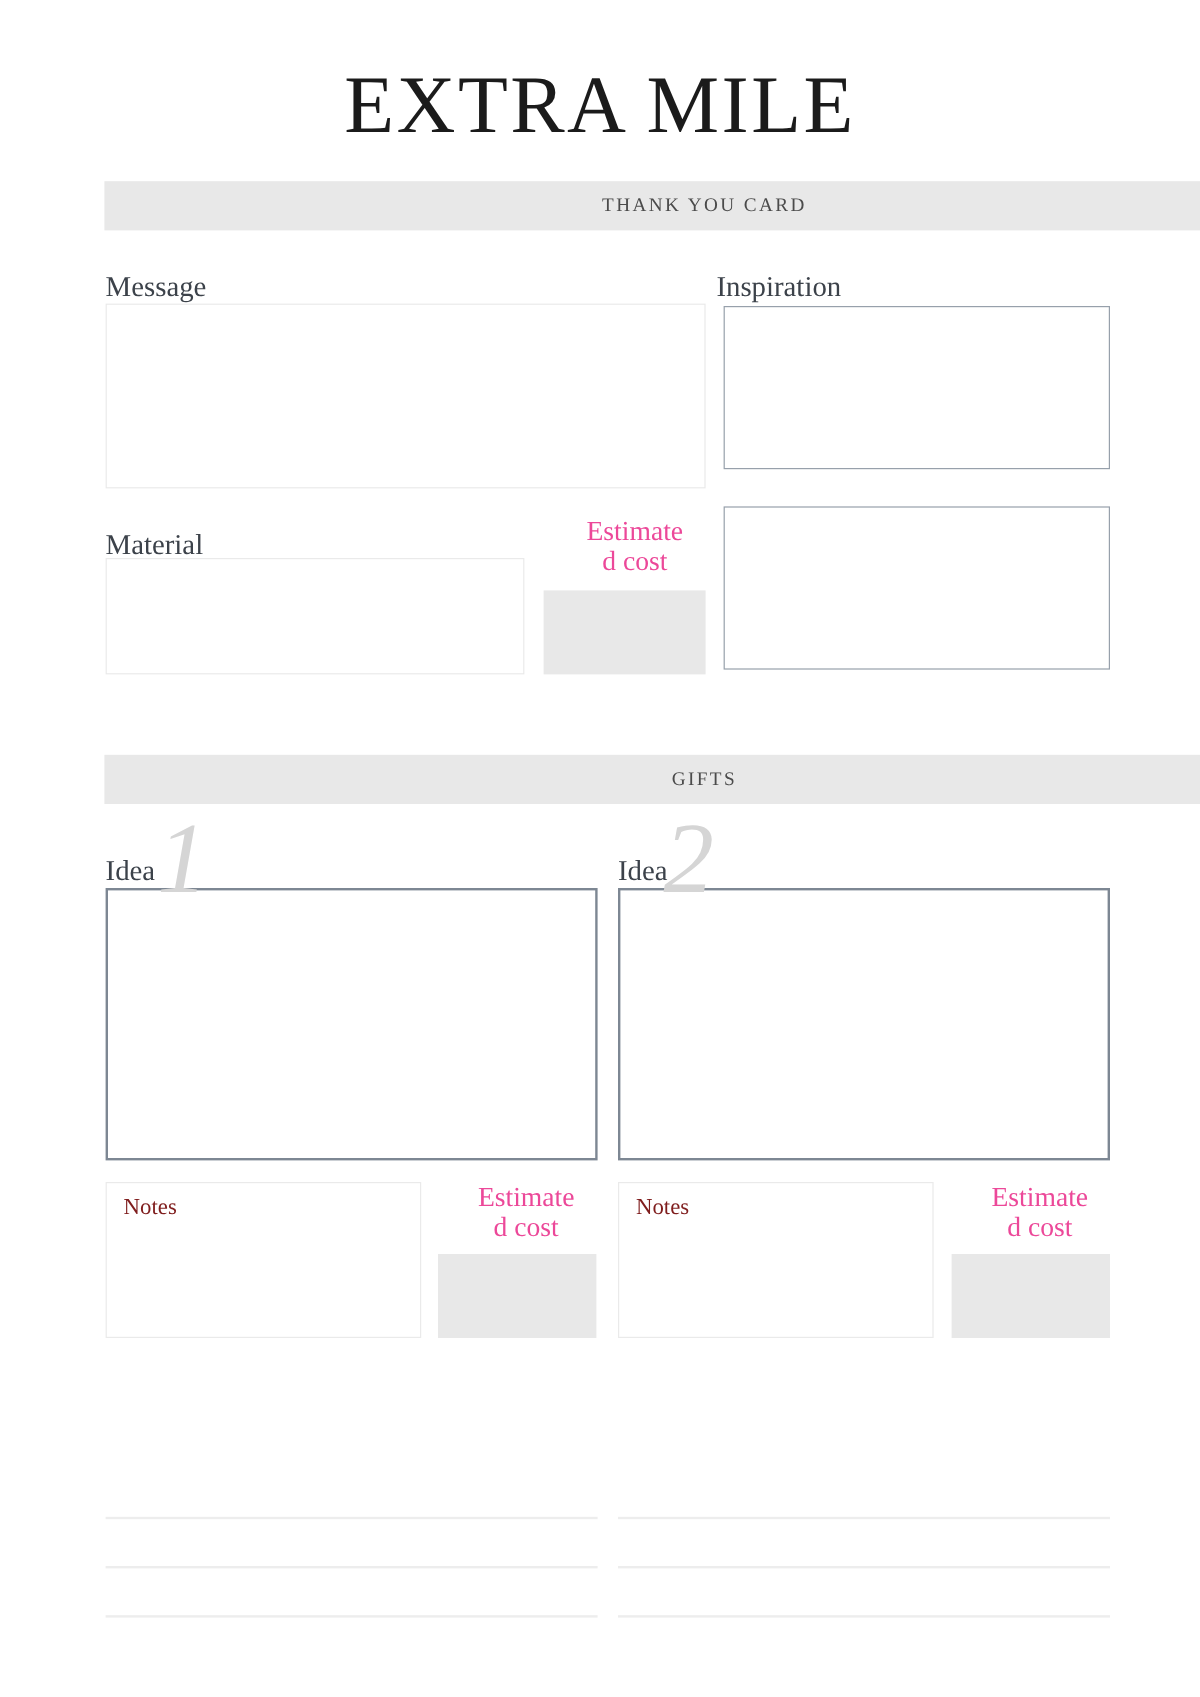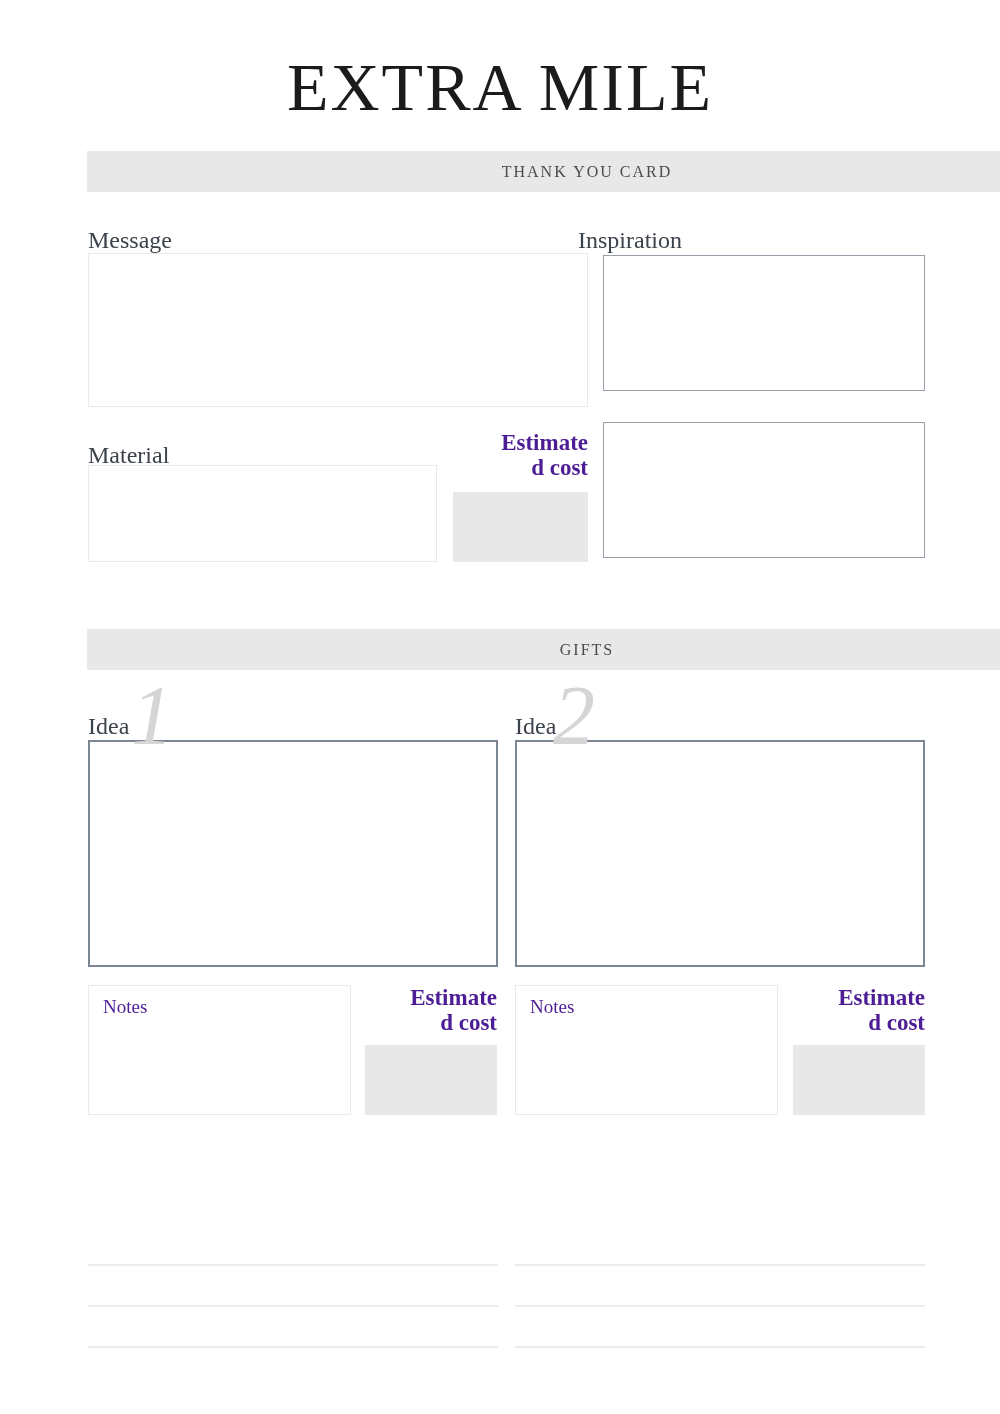--- a/index.html
+++ b/index.html
@@ -49,27 +49,27 @@
   .box-idea {
     position: absolute; background: #ffffff;
     border: 2px solid #7d8793;
   }
   .box-cost {
     position: absolute; background: #e8e8e8;
   }
 
   .est-label {
     position: absolute;
-    font-size: 23px; color: #4c1d95; line-height: 1.08; font-weight: 700;
-    text-align: right;
+    font-size: 23px; color: #ec4899; line-height: 1.08; font-weight: 400;
+    text-align: center;
   }
   .est-label span { display: block; }
 
   .notes-label {
-    font-size: 19px; color: #4c1d95; padding: 10px 0 0 14px; display: inline-block;
+    font-size: 19px; color: #7f1d1d; padding: 10px 0 0 14px; display: inline-block;
   }
 
   .idea-numeral {
     position: absolute;
     font-family: "Liberation Serif", serif;
     font-style: italic; font-weight: 400;
     font-size: 84px; line-height: 1;
     color: #d5d5d5;
     pointer-events: none;
     z-index: 3;
@@ -86,21 +86,21 @@
 
   <h1 class="title">EXTRA MILE</h1>
 
   <div class="band band-thankyou">
     <span class="band-text">THANK YOU CARD</span>
   </div>
 
   <div class="field-label" style="left:88px; top:215px;">Message</div>
   <div class="box-light" style="left:88px; top:253px; width:500px; height:154px;"></div>
 
-  <div class="field-label" style="left:578px; top:215px;">Inspiration</div>
+  <div class="field-label" style="left:597px; top:215px;">Inspiration</div>
   <div class="box-slate" style="left:603px; top:255px; width:322px; height:136px;"></div>
   <div class="box-slate" style="left:603px; top:422px; width:322px; height:136px;"></div>
 
   <div class="field-label" style="left:88px; top:430px;font-family:Liberation Serif, serif;">Material</div>
   <div class="box-light" style="left:88px; top:465px; width:349px; height:97px;"></div>
 
   <div class="est-label" style="left:470px; top:431px; width:118px;">
     <span>Estimate</span>
     <span>d cost</span>
   </div>

